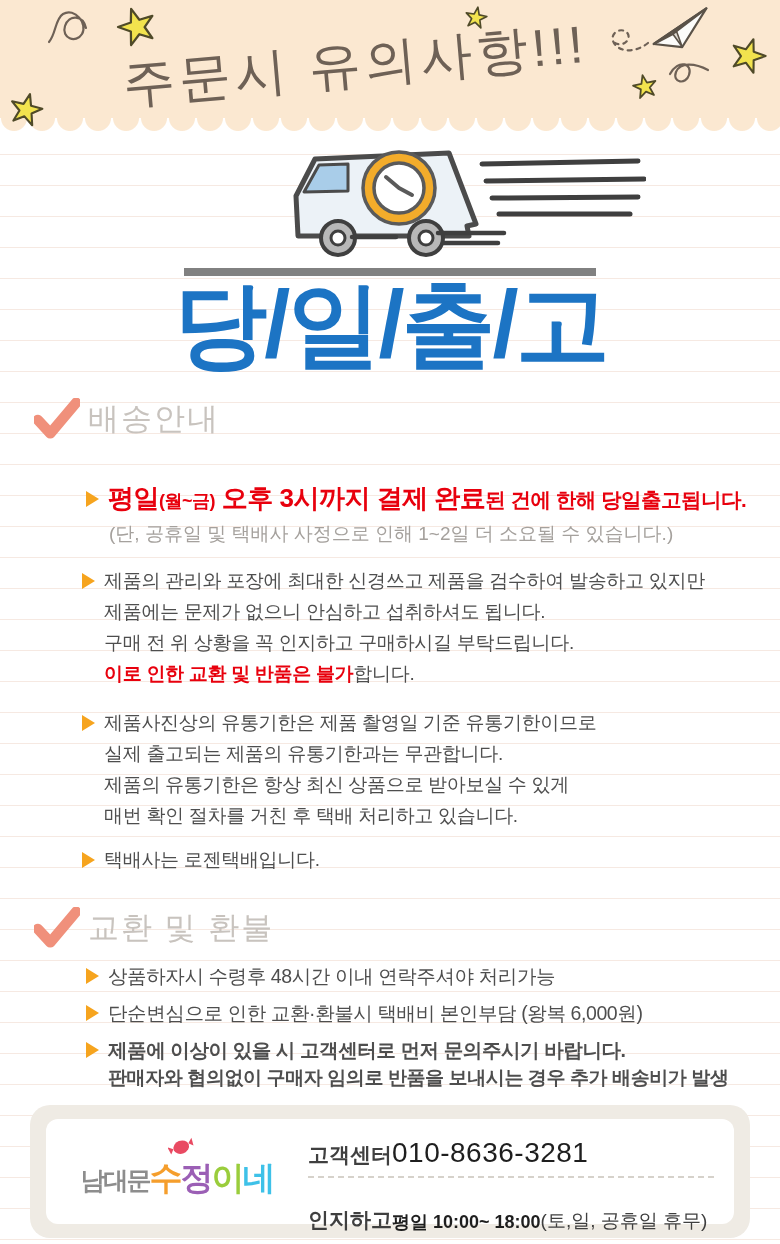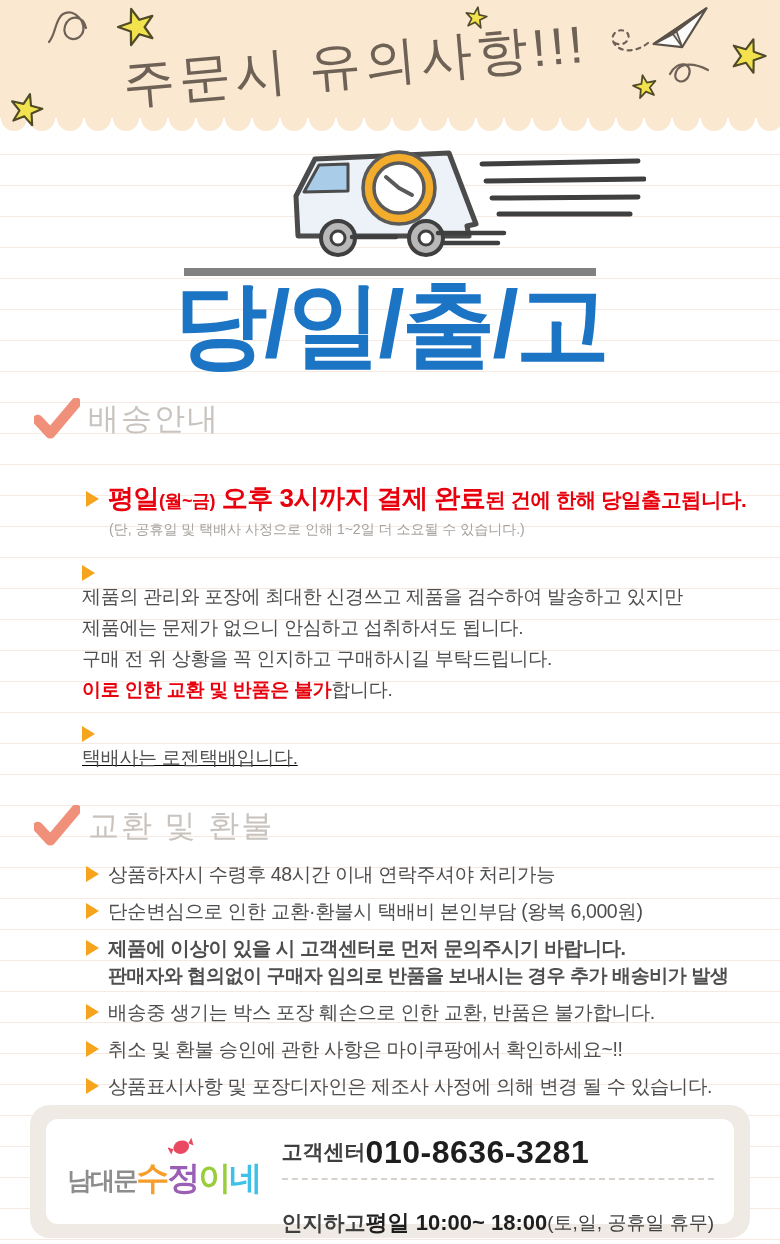--- a/index.html
+++ b/index.html
@@ -35,28 +35,28 @@
   .tri{display:inline-block;width:0;height:0;flex:none;
     border-left:13px solid var(--bullet-orange,#F6A41E);
     border-top:8px solid transparent;border-bottom:8px solid transparent;margin-right:9px;}
 
   .highlight{margin:16px 0 0 86px;}
   .hl-line{display:flex;align-items:center;margin-top:41px;}
   .hl-text{color:var(--alert-red,#E8000D);font-weight:bold;letter-spacing:-0.5px;white-space:nowrap;}
   .hl-text .b{font-size:26px;}
   .hl-text .sm{font-size:18px;}
   .hl-text .md{font-size:20.5px;}
-  .hl-note{margin:5px 0 0 23px;font-size:14px;color:var(--muted-text,#A5A19D);}
-
-  .para{display:flex;margin:18px 0 0 82px;align-items:flex-start;flex-direction:column;}
+  .hl-note{margin:5px 0 0 23px;font-size:19px;color:var(--muted-text,#A5A19D);}
+
+  .para{display:flex;margin:18px 0 0 82px;align-items:flex-start;}
   .para .tri{margin-top:8px;}
   .para .lines{font-size:19px;line-height:31px;color:var(--body-text,#4E4E4E);letter-spacing:-0.3px;}
   .line{display:block;}
   .warn-red{color:var(--alert-red,#E8000D);font-weight:bold;}
-  .para-courier{margin-top:13px;text-decoration:underline;}
+  .para-courier{margin-top:13px;}
 
   .rlist{list-style:none;margin:14px 0 0 86px;padding:0;}
   .rlist li{display:flex;align-items:flex-start;margin-top:10px;}
   .rlist .tri{margin-top:5px;}
   .rlist .txtcol{font-size:19.5px;line-height:27px;color:var(--body-text,#4E4E4E);letter-spacing:-0.4px;}
   .rlist .bold{font-weight:bold;}
   .item-sub{font-weight:bold;font-size:19px;}
 
   
   .footer-card{position:absolute;left:30px;top:1105px;width:720px;height:133px;box-sizing:border-box;
@@ -64,25 +64,25 @@
   .footer-inner{background:#fff;border-radius:12px;height:105px;display:flex;align-items:center;padding:0 20px;box-sizing:border-box;}
   .logo{position:relative;width:222px;text-align:center;font-weight:bold;padding-top:14px;white-space:nowrap;}
   .logo .gray{font-size:25px;color:var(--logo-gray,#8D8D8D);letter-spacing:-2px;text-align:right;}
   .logo .big{font-size:33px;letter-spacing:-2px;}
   .logo .c1{color:var(--logo-su,#F59E2C);}
   .logo .c2{color:var(--logo-jeong,#9B5FB5);}
   .logo .c3{color:var(--logo-i,#9ACD3C);}
   .logo .c4{color:var(--logo-ne,#3EC1E8);}
   .candy{position:absolute;top:-6px;left:102px;}
   .contact{flex:1;padding-left:20px;}
-  .c-row{display:flex;align-items:center;white-space:nowrap;margin-top:28px;}
+  .c-row{display:flex;align-items:flex-end;white-space:nowrap;margin-top:28px;}
   .c-label{font-size:21px;color:#3F3F3F;font-weight:600;}
-  .c-phone{font-size:32px;font-weight:bold;color:#1E1E1E;letter-spacing:0.5px;}
+  .c-phone{font-size:28px;font-weight:normal;color:#1E1E1E;letter-spacing:0.5px;}
   .c-div{border-top:2px dashed #D6D2CB;margin:7px 0;}
-  .c-hours{font-size:22px;font-weight:bold;color:#1E1E1E;}
+  .c-hours{font-size:18px;font-weight:bold;color:#1E1E1E;}
   .c-note{font-size:19px;color:#3F3F3F;}
 </style>
 </head>
 <body>
 
 <div class="page">
 
   <header class="banner">
     <h1 class="banner-title">주문시 유의사항!!!</h1>
   </header>
@@ -173,20 +173,29 @@
       <div class="para">
         <span class="tri"></span>
         <div class="lines">
           <span class="line">제품의 관리와 포장에 최대한 신경쓰고 제품을 검수하여 발송하고 있지만</span>
           <span class="line">제품에는 문제가 없으니 안심하고 섭취하셔도 됩니다.</span>
           <span class="line">구매 전 위 상황을 꼭 인지하고 구매하시길 부탁드립니다.</span>
           <span class="line"><span class="warn-red">이로 인한 교환 및 반품은 불가</span><span>합니다.</span></span>
         </div>
       </div>
 
+      <div class="para">
+        <span class="tri"></span>
+        <div class="lines">
+          <span class="line">제품사진상의 유통기한은 제품 촬영일 기준 유통기한이므로</span>
+          <span class="line">실제 출고되는 제품의 유통기한과는 무관합니다.</span>
+          <span class="line">제품의 유통기한은 항상 최신 상품으로 받아보실 수 있게</span>
+          <span class="line">매번 확인 절차를 거친 후 택배 처리하고 있습니다.</span>
+        </div>
+      </div>
 
       <div class="para para-courier">
         <span class="tri"></span>
         <div class="lines">
             <span class="line">택배사는 로젠택배입니다.</span>
           </div>
       </div>
     </section>
 
     <section class="sec-refund">

